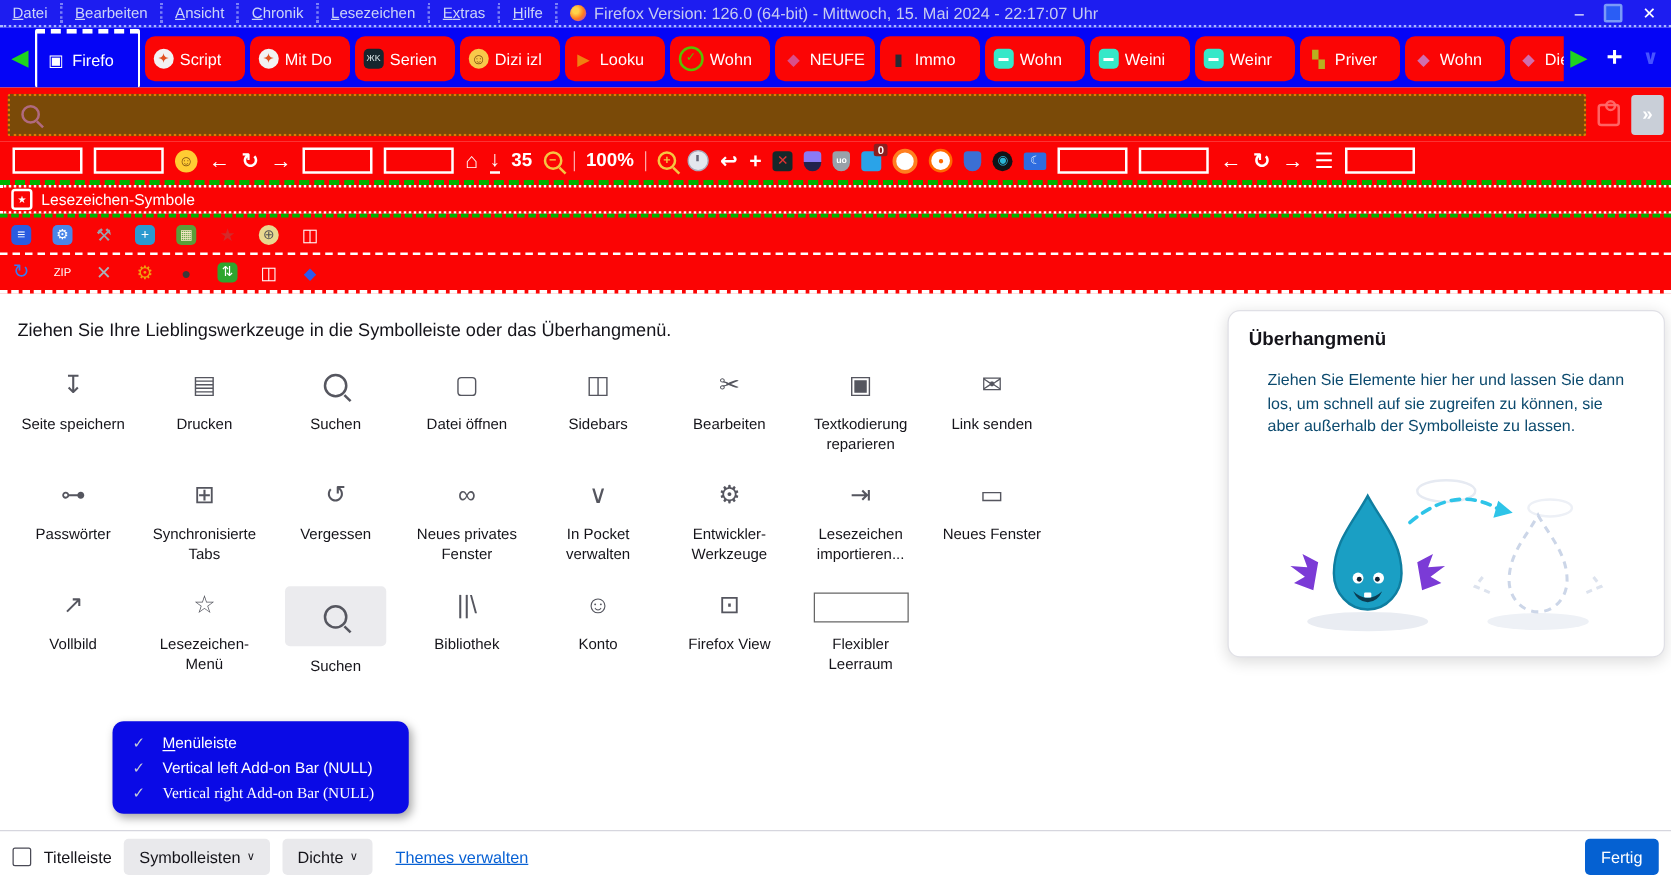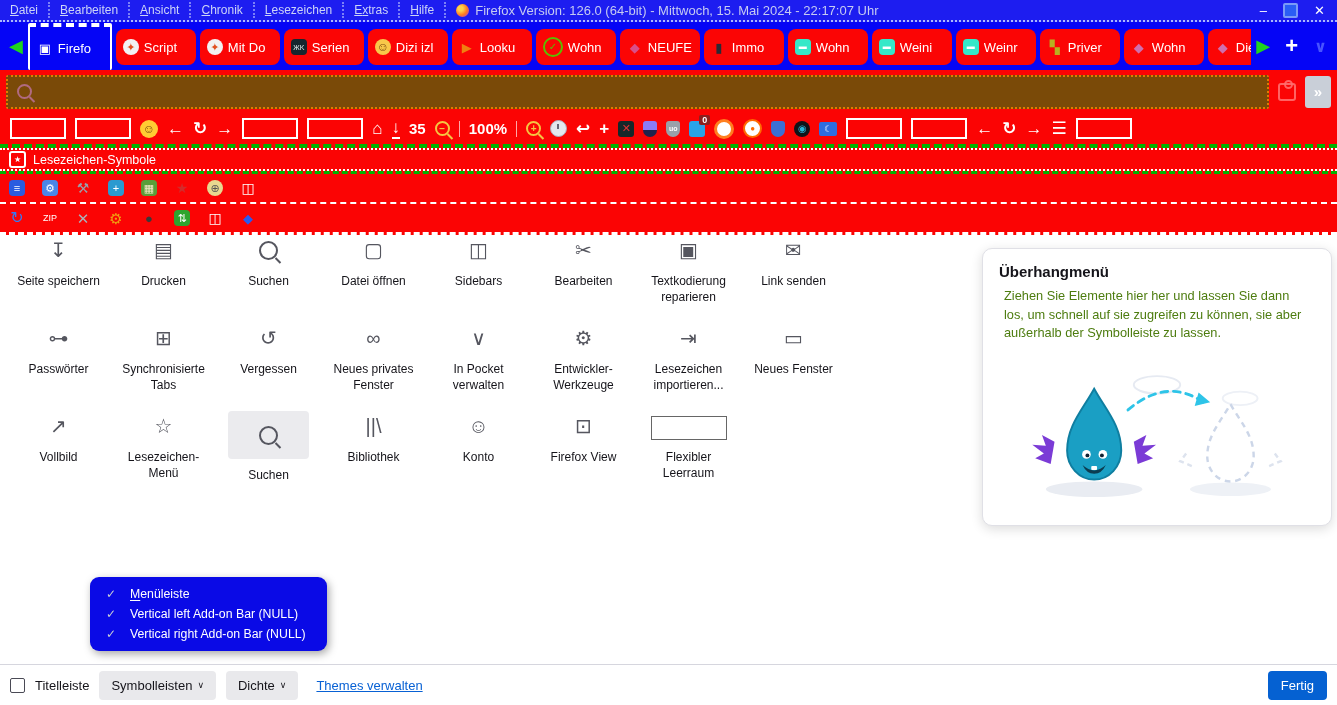--- a/index.html
+++ b/index.html
@@ -94,21 +94,21 @@
          color:#55565f;line-height:1;}
   .gicon.hl{background:#ebebee;border-radius:4px;padding:9px 31px;}
   .gmag{width:15px;height:15px;color:#55565f;}
   .spacer-box{display:inline-block;width:74px;height:22px;border:1px solid #666;margin-top:4px;}
   .glabel{font-size:12px;color:#15141a;line-height:1.3;max-width:100px;}
   
   .panel{position:absolute;left:982px;top:248px;width:316px;height:248px;background:#fff;
          border:1px solid #e0e0e6;border-radius:10px;box-shadow:0 3px 12px rgba(0,0,0,.14);
          padding:14px 16px;}
   .panel h2{margin:0 0 7px 0;font-size:15px;color:#15141a;}
-  .panel p{margin:5px;font-size:12.8px;line-height:1.45;color:#4d7c0f;}
+  .panel p{margin:15px;font-size:12.8px;line-height:1.45;color:#0c4a6e;}
   .panel svg{display:block;margin:26px auto 0;}
   
   .cmenu{position:absolute;left:90px;top:577px;width:237px;background:#0a0ae6;border-radius:9px;
          padding:7px 0;box-shadow:2px 3px 8px rgba(0,0,0,.35);}
   .cmi{height:20px;display:flex;align-items:center;color:#fff;font-size:12.3px;position:relative;
        padding-left:16px;}
   .cmi .check{width:24px;color:#c8cdd6;font-size:12px;}
   .cmi u{text-underline-offset:2px;}
   .red-arrow{position:absolute;right:14px;display:flex;align-items:center;}
   .red-arrow::before{content:"";width:9px;height:8px;background:#ff0000;}
@@ -283,20 +283,21 @@
     <span class="chip none" style="color: rgb(255, 255, 255); font-size: 9px;">ZIP</span>
     <span class="chip none" style="color: rgb(170, 178, 186); font-size: 15px;">✕</span>
     <span class="chip none" style="color: rgb(240, 160, 16); font-size: 15px;">⚙</span>
     <span class="chip none" style="color: rgb(58, 58, 58); font-size: 13px;">●</span>
     <span class="chip box" style="background: rgb(46, 165, 46); color: rgb(255, 255, 255);">⇅</span>
     <span class="chip none" style="color: rgb(255, 255, 255); font-size: 14px;">◫</span>
     <span class="chip none" style="color: rgb(42, 90, 240); font-size: 13px;">◆</span>
   </div>
 
 <div class="content">
+  <p class="heading">Ziehen Sie Ihre Lieblingswerkzeuge in die Symbolleiste oder das Überhangmenü.</p>
   <div id="grid">
       <div class="grid-row">
         <div class="gitem">
           <div class="gicon">
             <span>↧</span>
           </div>
           <div class="glabel">Seite speichern</div>
         </div>
         <div class="gitem">
           <div class="gicon">
@@ -467,21 +468,21 @@
     <div class="cmi">
       <span class="check">✓</span>
       <span class="cmi-label" style="color: rgb(255, 255, 255);"><u>M</u>enüleiste</span>
     </div>
     <div class="cmi">
       <span class="check">✓</span>
       <span class="cmi-label" style="color: rgb(255, 255, 255);">Vertical left Add-on Bar (NULL)</span>
     </div>
     <div class="cmi">
       <span class="check">✓</span>
-      <span class="cmi-label" style="color: rgb(255, 255, 255);">Vertical right Add-on Bar (NULL)</span>
+      <span class="cmi-label" style="color: rgb(255, 255, 255); font-family: Liberation Serif, serif;">Vertical right Add-on Bar (NULL)</span>
     </div>
   </div>
 
 <div class="footer">
   <span class="cbx"></span>
   <span>Titelleiste</span>
   <div class="fbtn">
     <span>Symbolleisten</span>
       <span class="caret">∨</span>
   </div>

